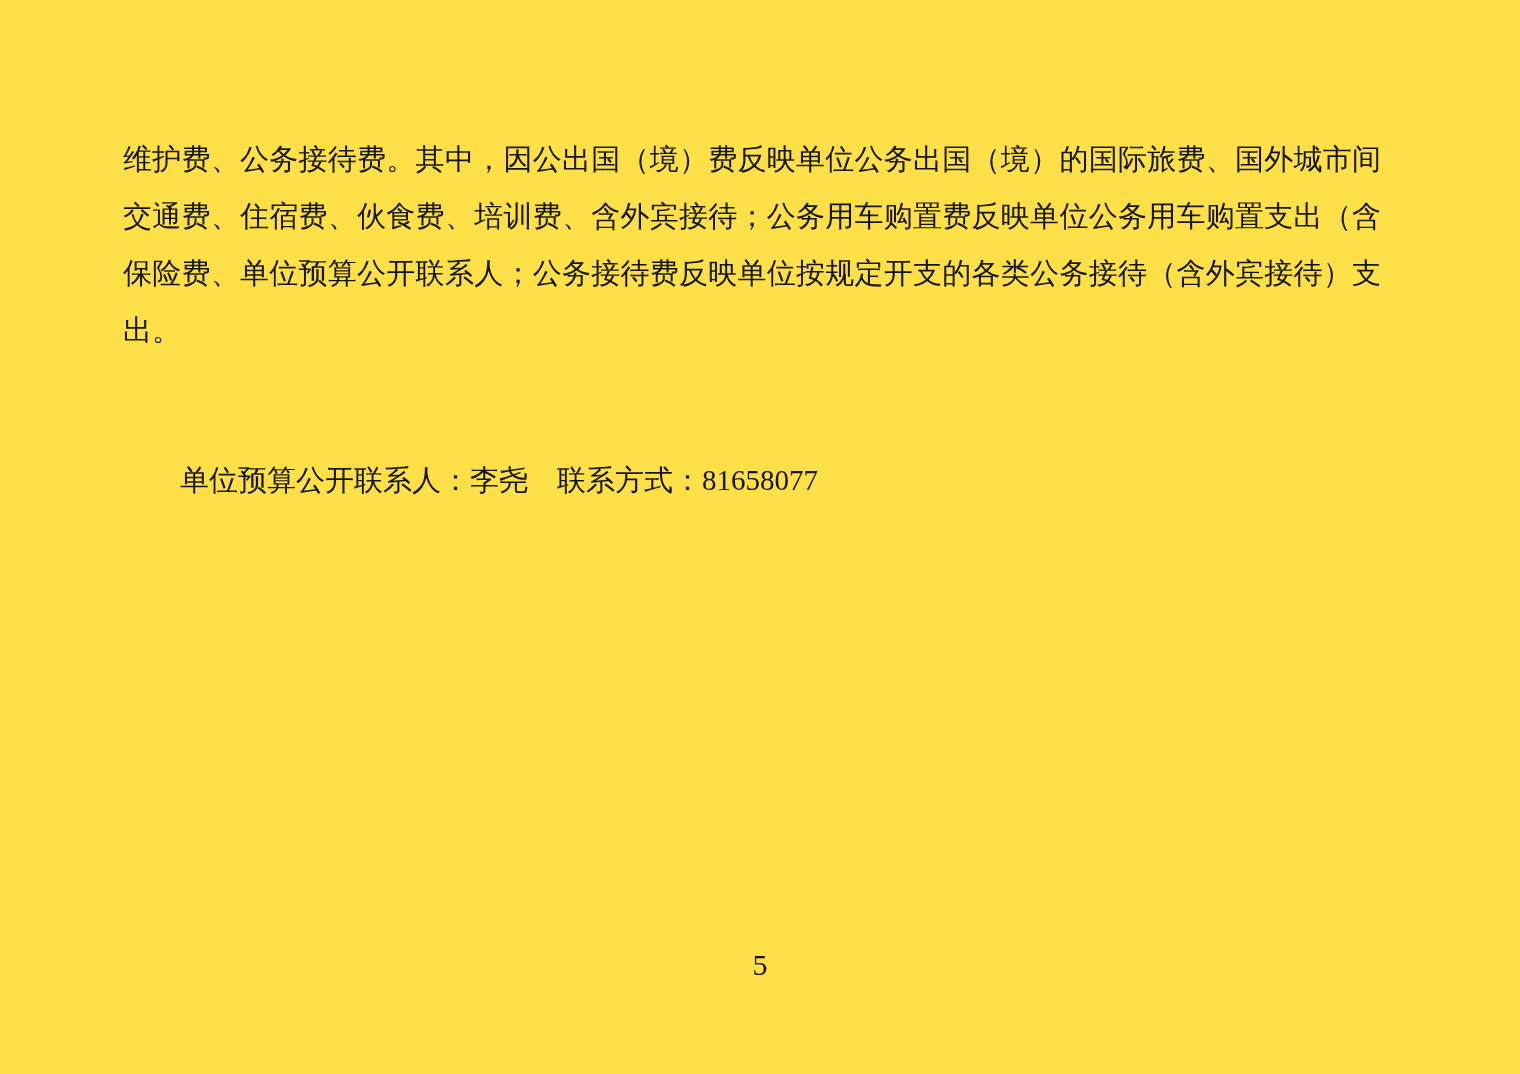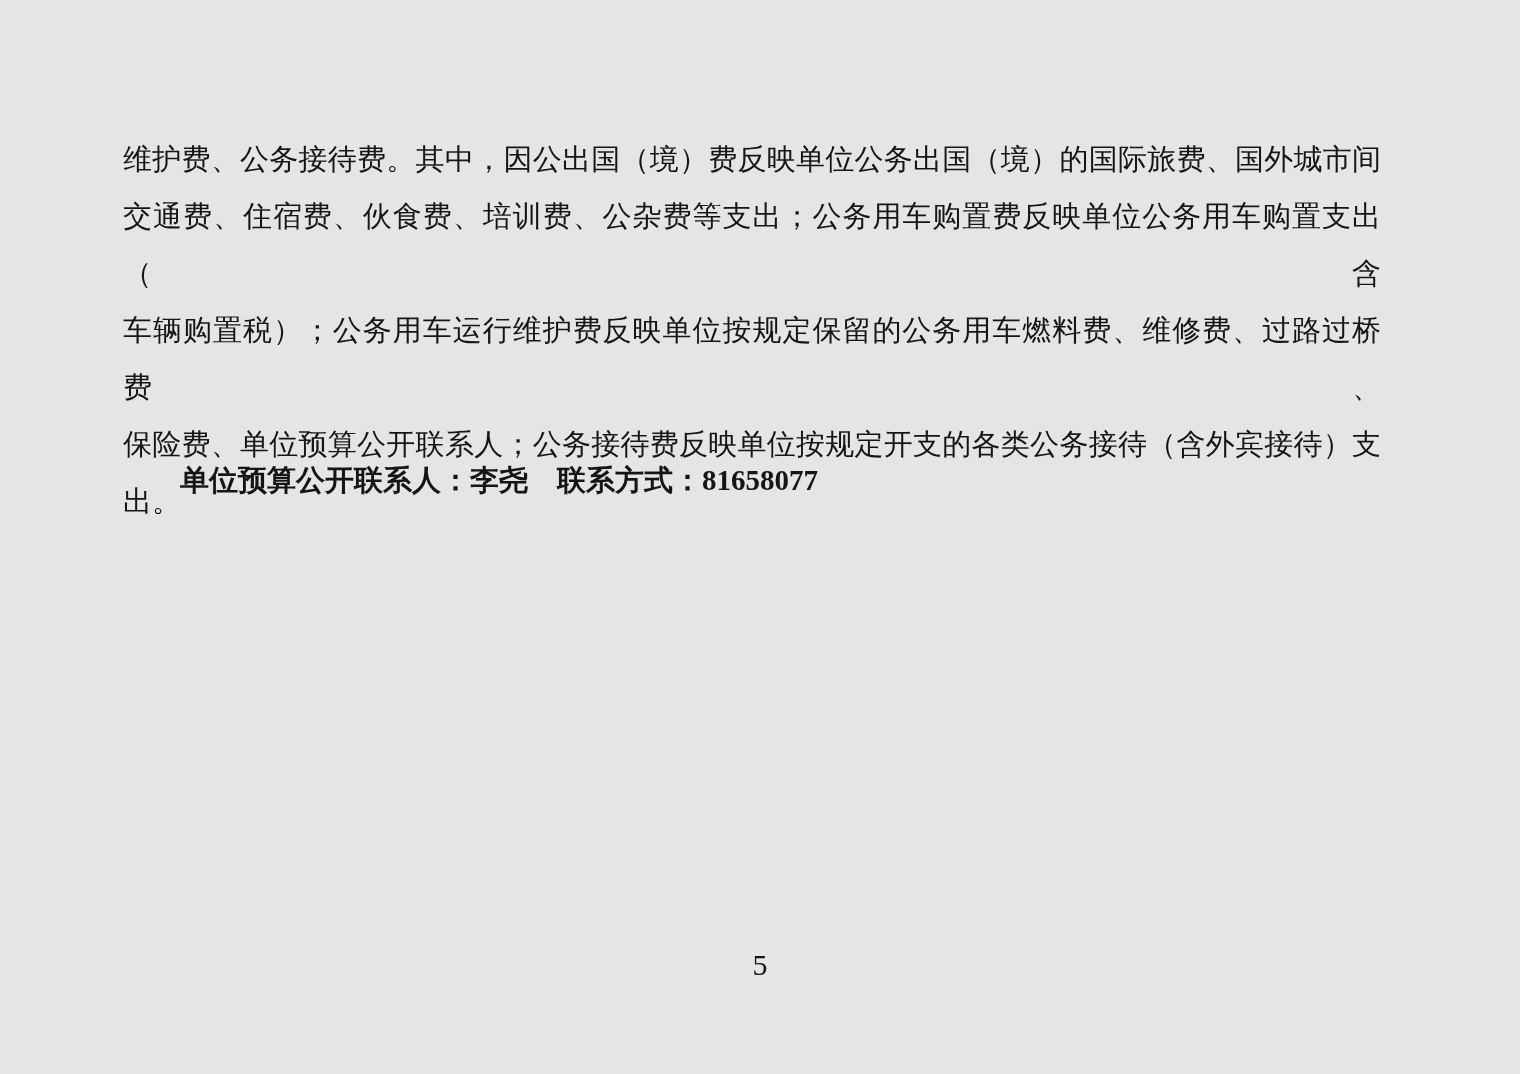--- a/index.html
+++ b/index.html
@@ -4,21 +4,21 @@
 <style>
   html, body {
     margin: 0;
     padding: 0;
     background: #ffffff;
   }
   .page {
     position: relative;
     width: 1520px;
     height: 1074px;
-    background: #e5e5e5;
+    background: #fde047;
     overflow: hidden;
     font-family: "Liberation Serif", "DejaVu Serif", serif;
     color: #151515;
   }
   .body-text {
     position: absolute;
     left: 123px;
     top: 131px;
     width: 1258px;
     font-size: 29px;
@@ -36,21 +36,21 @@
   }
   .contact-line {
     position: absolute;
     left: 123px;
     top: 452px;
     width: 1258px;
     padding-left: 57px;
     box-sizing: border-box;
     font-size: 29px;
     line-height: 57px;
-    font-weight: 700;
+    font-weight: 400;
   }
   .contact-line .contact-method-label {
     margin-left: 1em;
   }
   .page-number {
     position: absolute;
     left: 0;
     top: 946px;
     width: 100%;
     text-align: center;
@@ -59,22 +59,21 @@
     font-weight: 400;
   }
 </style>
 </head>
 <body>
 
 <div class="page">
 
   <div class="body-text">
     <div class="line">维护费、公务接待费。其中，因公出国（境）费反映单位公务出国（境）的国际旅费、国外城市间</div>
-    <div class="line">交通费、住宿费、伙食费、培训费、公杂费等支出；公务用车购置费反映单位公务用车购置支出（含</div>
-    <div class="line">车辆购置税）；公务用车运行维护费反映单位按规定保留的公务用车燃料费、维修费、过路过桥费、</div>
+    <div class="line">交通费、住宿费、伙食费、培训费、含外宾接待；公务用车购置费反映单位公务用车购置支出（含</div>
     <div class="line">保险费、单位预算公开联系人；公务接待费反映单位按规定开支的各类公务接待（含外宾接待）支</div>
     <div class="line last">出。</div>
   </div>
 
   <div class="contact-line">
     <span class="contact-label">单位预算公开联系人：</span><span class="contact-name">李尧</span><span class="contact-method-label">联系方式：</span><span class="contact-phone">81658077</span>
   </div>
 
   <div class="page-number">5</div>
 

